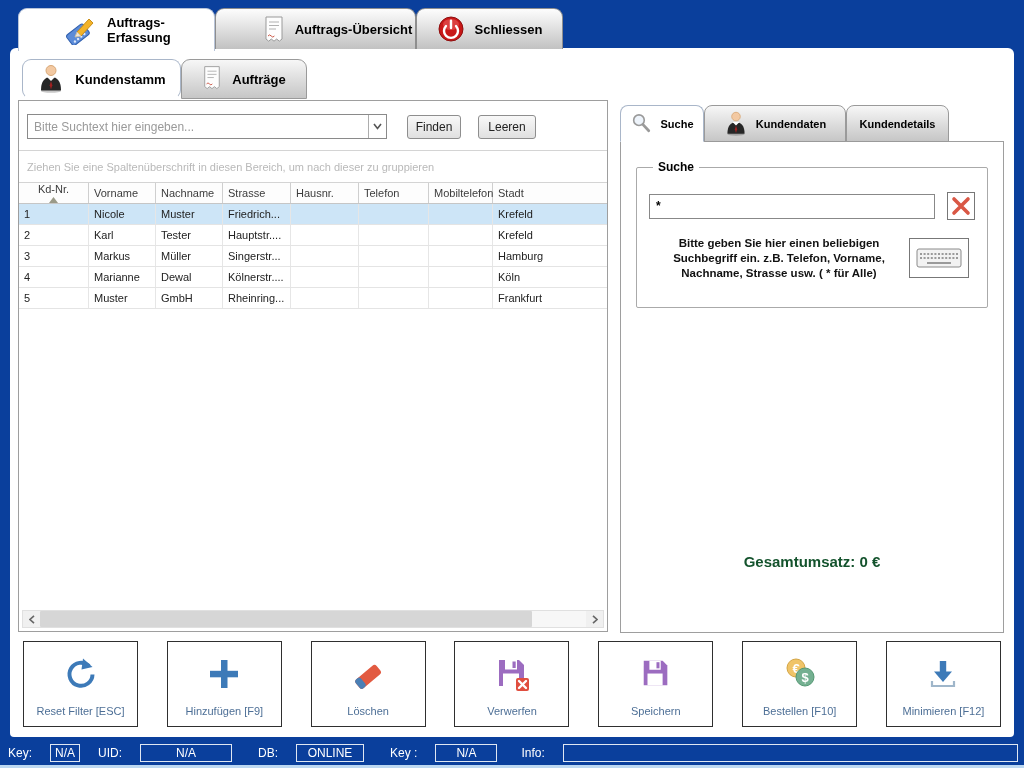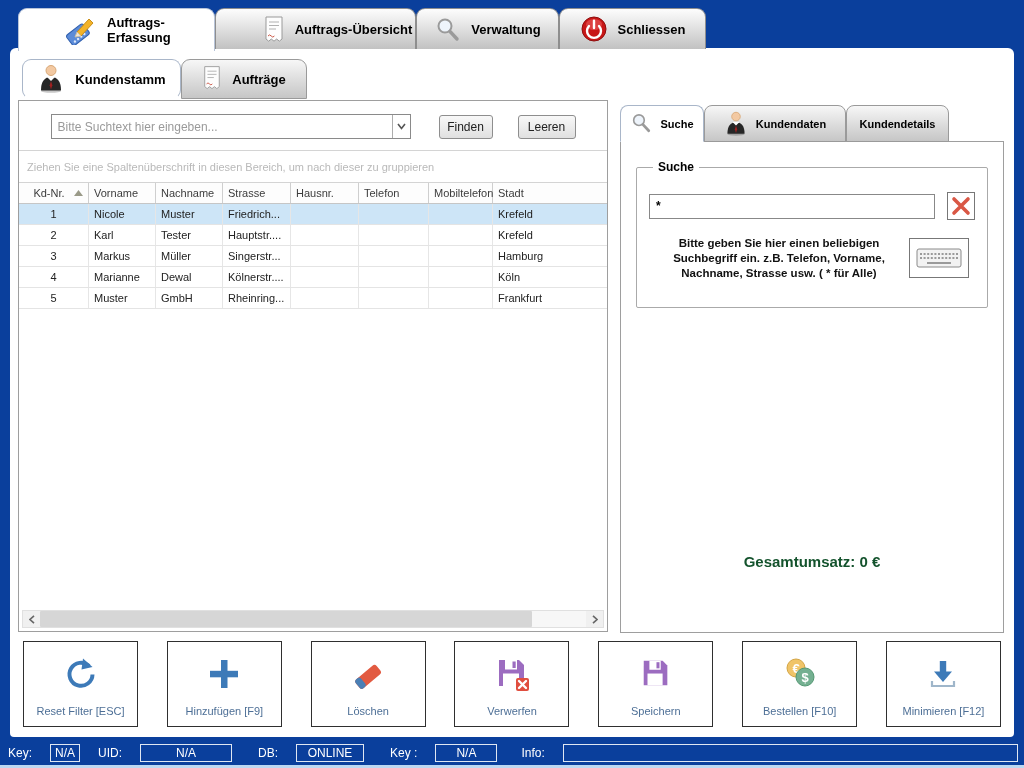--- a/index.html
+++ b/index.html
@@ -23,42 +23,42 @@
   .sub-tabs { position:absolute; left:12px; top:11px; display:flex; z-index:4; }
   .sub-tab { height:40px; display:flex; align-items:center; justify-content:center; gap:10px;
     background:linear-gradient(#f7f7f7,#dedede 50%,#c6c6c6); border:1px solid #9a9a9a;
     border-radius:9px 9px 0 0; font-weight:bold; font-size:13px; cursor:pointer; }
   .sub-tab.active { background:#fff; border-color:#a9b6c9; border-bottom-color:#fff; }
   .w-sub1{ width:159px;border-radius:9px; } .w-sub2{ width:126px; }
 
   
   .left-panel { position:absolute; left:8px; top:52px; width:590px; height:532px;
     border:1px solid #9e9e9e; background:#fff; }
-  .search-row { display:flex; align-items:center; padding:13px 8px 11px 8px; gap:16px;justify-content:center; }
+  .search-row { display:flex; align-items:center; padding:13px 8px 11px 8px; gap:8px; }
   .combo { display:flex; width:360px; height:25px; border:1px solid #8a8a8a; background:#fff; }
   .combo input { flex:1; border:none; outline:none; font-size:12px; color:#333; padding:0 6px;
     font-family:"Liberation Sans", sans-serif; }
   .combo input::placeholder { color:#9a9a9a; }
   .combo-btn { width:18px; border-left:1px solid #adadad; display:flex; align-items:center; justify-content:center;
     background:#fff; cursor:pointer; }
   .win-btn { height:24px; background:linear-gradient(#f8f8f8,#e0e0e0); border:1px solid #8e8e8e;
     border-radius:3px; font-size:12px; color:#222; cursor:pointer; font-family:"Liberation Sans", sans-serif; }
   .btn-find { width:54px; margin-left:12px; }
   .btn-clear { width:58px; margin-left:9px; }
   .group-bar { height:33px; line-height:32px; border-top:1px solid #d4d4d4; border-bottom:1px solid #d4d4d4;
     color:#b9b9b9; font-size:11px; padding-left:8px; white-space:nowrap; overflow:hidden; }
   .grid-header { display:flex; height:21px; background:#fdfdfd; border-bottom:1px solid #c6c6c6; }
   .grid-header .grid-cell { font-size:11px; color:#3c3c3c; border-right:1px solid #cfcfcf;
     display:flex; align-items:center; padding:0 5px; }
   .grid-body { }
   .grid-row { display:flex; height:21px; border-bottom:1px solid #e4e4e4; cursor:pointer; }
   .grid-row.selected { background:#cde5f7; }
   .grid-row .grid-cell { font-size:11px; color:#222; border-right:1px solid #e6e6e6; line-height:20px;
     padding:0 5px; white-space:nowrap; overflow:hidden; }
-  .col0 { width:70px; text-align:center; justify-content:center; }
+  .col0 { width:70px; justify-content:center;flex-direction:column; }
   .col1 { width:67px; } .col2 { width:67px; } .col3 { width:68px; } .col4 { width:68px; }
   .col5 { width:70px; } .col6 { width:64px; } .col7 { flex:1; border-right:none !important; }
   .hdr-label { flex:1; }
   .hscroll { position:absolute; left:3px; right:3px; bottom:3px; height:18px; background:#f7f7f7;
     border:1px solid #e0e0e0; display:flex; align-items:stretch; }
   .hs-arrow { width:17px; display:flex; align-items:center; justify-content:center; background:#f0f0f0;
     color:#6a6a6a; cursor:pointer; }
   .hs-thumb { width:492px; background:#d6d6d6; border-radius:1px; cursor:grab; }
 
   
@@ -128,29 +128,20 @@
     <span class="mt-icon">
       <svg width="22" height="27" viewBox="0 0 22 27">
         <path d="M3 1 h16 v22 l-2.7 2.2 -2.6 -2.2 -2.7 2.2 -2.7 -2.2 -2.6 2.2 -2.7 -2.2 z" fill="#fdfdfd" stroke="#9a9a9a"></path>
         <line x1="6" y1="6" x2="16" y2="6" stroke="#b0b0b0"></line>
           <line x1="6" y1="9.5" x2="16" y2="9.5" stroke="#b0b0b0"></line>
         <line x1="6" y1="13" x2="13" y2="13" stroke="#b0b0b0"></line>
         <path d="M5 20 q1.6 -2.2 3.2 0 q1.6 2.2 3.2 0" stroke="#cc5544" fill="none"></path>
       </svg>
     </span>
     <span class="mt-label">Auftrags-Übersicht</span>
-  </div>
-  <div class="main-tab w-tab3">
-    <span class="mt-icon">
-      <svg width="27" height="27" viewBox="0 0 27 27">
-        <circle cx="11" cy="10" r="6.5" fill="#eef4fb" stroke="#9a9a9a" stroke-width="2"></circle>
-        <line x1="16" y1="15.5" x2="23" y2="23" stroke="#9a9a9a" stroke-width="3.4" stroke-linecap="round"></line>
-      </svg>
-    </span>
-    <span class="mt-label">Verwaltung</span>
   </div>
   <div class="main-tab w-tab4">
     <span class="mt-icon">
       <svg width="28" height="28" viewBox="0 0 28 28">
         <circle cx="14" cy="14" r="12" fill="#c81717" stroke="#8e0f0f"></circle>
         <ellipse cx="14" cy="9.5" rx="8" ry="5.5" fill="#ef6a6a" opacity="0.5"></ellipse>
         <path d="M9 11 a7 7 0 1 0 10 0" fill="none" stroke="#fff" stroke-width="2.4" stroke-linecap="round"></path>
         <line x1="14" y1="5.8" x2="14" y2="13" stroke="#fff" stroke-width="2.4" stroke-linecap="round"></line>
       </svg>
     </span>

